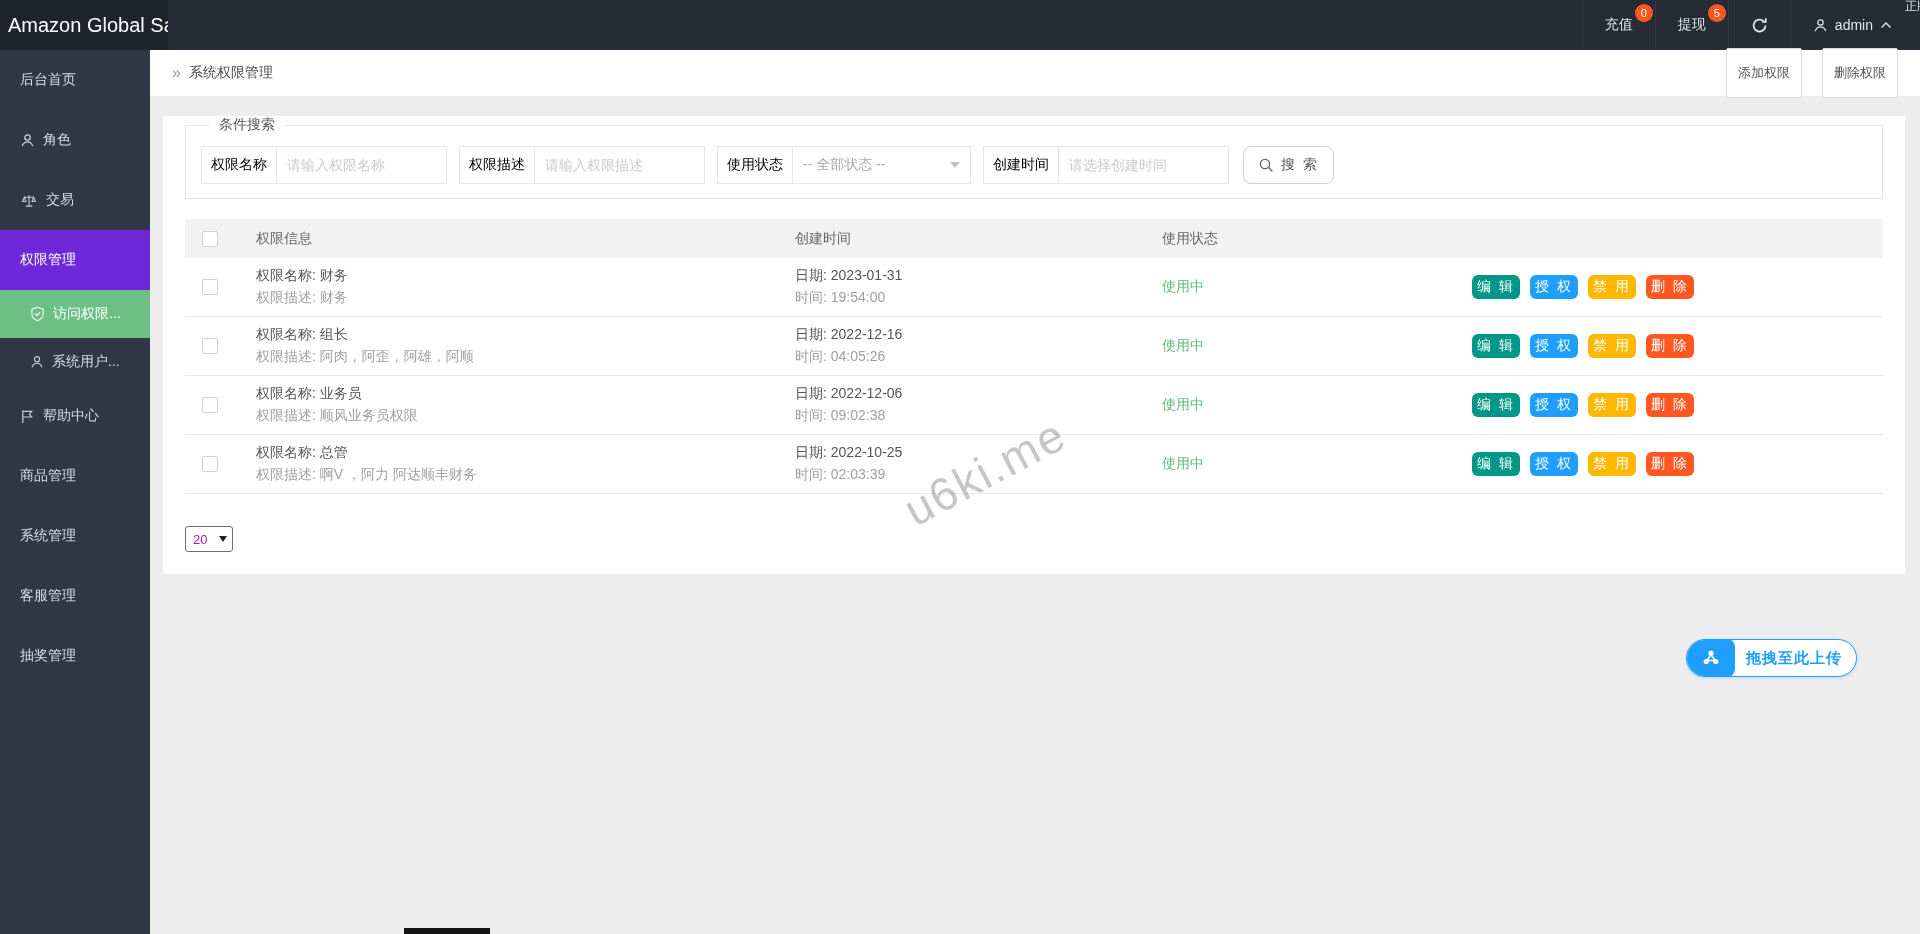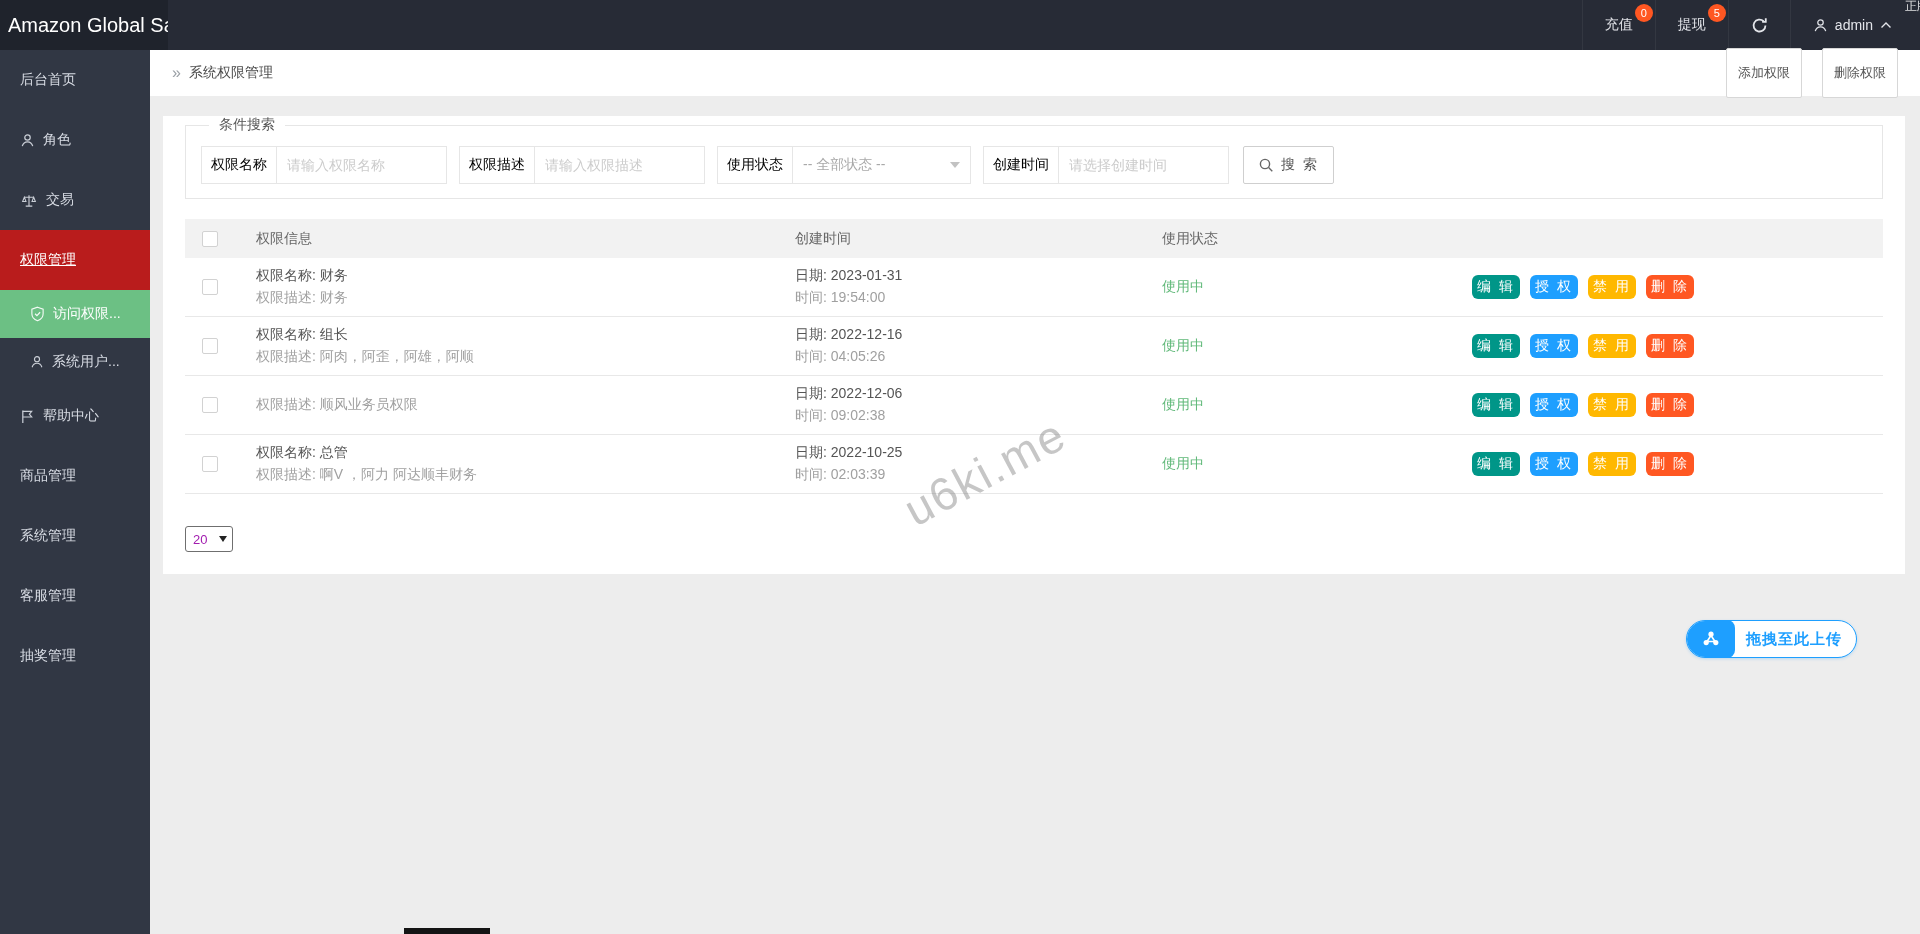--- a/index.html
+++ b/index.html
@@ -13,21 +13,21 @@
   .hnav-label { position:relative; }
   .hbadge { position:absolute; top:-12px; right:-20px; background:#ff5722; color:#fff; font-size:11px; min-width:18px; height:18px; line-height:18px; border-radius:9px; text-align:center; padding:0 3px; }
   .license { position:absolute; top:-2px; right:-9px; font-size:12px; color:rgba(255,255,255,0.85); }
   .user-item { gap:7px; padding-right:28px; }
   .icon-svg { display:block; }
 
   
   .sidebar { position:absolute; left:0; top:50px; width:150px; height:884px; background:#313744; }
   .side-item { height:60px; display:flex; align-items:center; gap:8px; padding-left:20px; color:#d8dce4; font-size:14px; cursor:pointer; }
   .side-sub { height:48px; padding-left:30px; font-size:14px; }
-  .grp-title { background:#b91c1c; color:#fff;text-decoration:underline; }
+  .grp-title { background:#6d28d9; color:#fff; }
   .sub-active { background:#6CC084; color:#fff; }
   .side-icon { opacity:0.92; }
 
   
   .main { position:absolute; left:150px; top:50px; width:1770px; height:884px; background:#ededed; }
   .bc-bar { height:46px; background:#fff; display:flex; align-items:center; padding-left:22px; }
   .bc-icon { color:#9aa0a6; font-size:16px; margin-right:8px; }
   .bc-title { color:#4a4a4a; font-size:14px; }
   .page-actions { margin-left:auto; margin-right:22px; display:flex; gap:20px; }
   .ghost-btn { background:#fff; border:1px solid #d7d7d7; border-radius:2px; color:#555; font-size:13px; padding:15px 11px; cursor:pointer; font-family:inherit; }
@@ -36,21 +36,21 @@
   .card { margin:20px 15px 0 13px; background:#fff; padding-bottom:22px; }
   fieldset.search-box { margin:0 22px; border:1px solid #e6e6e6; padding:12px 15px 14px; }
   fieldset.search-box legend { font-size:14px; color:#555; padding:0 10px; margin-left:8px; }
   .form-row { display:flex; align-items:center; }
   .fgroup { display:flex; align-items:stretch; margin-right:12px; }
   .flabel { display:flex; align-items:center; border:1px solid #e6e6e6; padding:0 9px; height:38px; font-size:14px; color:#000000; white-space:nowrap; background:#fff; }
   .finput { height:38px; border:1px solid #e6e6e6; border-left:none; width:170px; padding:0 10px; font-size:14px; color:#333; outline:none; font-family:inherit; }
   .finput::placeholder { color:#ccc; }
   .fselect { height:38px; border:1px solid #e6e6e6; border-left:none; width:178px; padding:0 10px; font-size:14px; color:#a9a9a9; display:flex; align-items:center; justify-content:space-between; cursor:pointer; }
   .sel-caret { width:0; height:0; border-left:5px solid transparent; border-right:5px solid transparent; border-top:6px solid #c2c2c2; margin-left:8px; }
-  .search-btn { display:flex; align-items:center; gap:7px; height:38px; padding:0 14px; background:#fff; border:1px solid #cfcfcf; border-radius:2px; font-size:14px; color:#555; cursor:pointer; margin-left:2px; font-family:inherit; letter-spacing:2px; }
+  .search-btn { display:flex; align-items:center; gap:7px; height:38px; padding:0 14px; background:#fff; border:1px solid #cfcfcf; border-radius:8px; font-size:14px; color:#555; cursor:pointer; margin-left:2px; font-family:inherit; letter-spacing:2px; }
 
   
   .table { margin:20px 22px 16px; }
   .trow, .thead { display:flex; align-items:stretch; }
   .thead { background:#f2f2f2; height:39px; font-size:14px; color:#666; }
   .trow { height:59px; border-bottom:1px solid #e8e8e8; background:#fff; }
   .cell { display:flex; align-items:center; }
   .c-check { flex:0 0 71px; padding-left:17px; }
   .c-info  { flex:0 0 539px; }
   .c-time  { flex:0 0 367px; }
@@ -68,21 +68,21 @@
   .b-ban  { background:#FFB800; }
   .b-del  { background:#FF5722; }
 
   
   .pagesize-wrap { margin:16px 0 0 22px; position:relative; display:inline-block; }
   .pagesize { appearance:none; -webkit-appearance:none; width:48px; height:26px; border:1px solid #6f6f6f; border-radius:3px; background:#fff; font-size:13px; color:#a21caf; padding:0 16px 0 7px; font-family:inherit; cursor:pointer; }
   .ps-caret { position:absolute; right:6px; top:10px; width:0; height:0; border-left:4px solid transparent; border-right:4px solid transparent; border-top:6px solid #222; pointer-events:none; }
 
   
   .watermark { position:absolute; left:705px; top:395px; width:260px; text-align:center; font-size:46px; color:rgba(120,120,120,0.42); transform:rotate(-28deg); letter-spacing:2px; pointer-events:none; }
-  .upload-pill { position:absolute; top:570px; right:63px; height:38px; display:flex; align-items:center; background:#fff; border:1px solid #1E9FFF; border-radius:19px; overflow:hidden; cursor:pointer; box-shadow:0 1px 3px rgba(30,159,255,0.25); }
+  .upload-pill { position:absolute; top:589px; right:63px; height:38px; display:flex; align-items:center; background:#fff; border:1px solid #1E9FFF; border-radius:19px; overflow:hidden; cursor:pointer; box-shadow:0 1px 3px rgba(30,159,255,0.25); }
   .upload-ico { width:48px; height:38px; background:#1E9FFF; border-radius:14px 8px 8px 14px; display:flex; align-items:center; justify-content:center; }
   .upload-txt { color:#1E9FFF; font-size:15px; font-weight:600; padding:0 14px 0 11px; letter-spacing:1px; }
   .bottom-frag { position:absolute; left:254px; bottom:0; width:86px; height:6px; background:#141414; }
 </style>
 </head>
 <body>
 
 <div class="header">
   <div class="logo">Amazon Global Sales...</div>
   <div class="header-right">
@@ -310,20 +310,21 @@
         </div>
         <div class="cell c-fill"></div>
       </div>
 
       <div class="trow">
         <div class="cell c-check">
             <span class="checkbox"></span>
           </div>
         <div class="cell c-info">
             <div class="two-line">
+          <div class="line1"><span>权限名称: </span><span>业务员</span></div>
           <div class="line2"><span>权限描述: </span><span>顺风业务员权限</span></div>
         </div>
           </div>
         <div class="cell c-time">
             <div class="two-line">
           <div class="line1"><span>日期: </span><span>2022-12-06</span></div>
           <div class="line2"><span>时间: </span><span>09:02:38</span></div>
         </div>
           </div>
         <div class="cell c-status">

